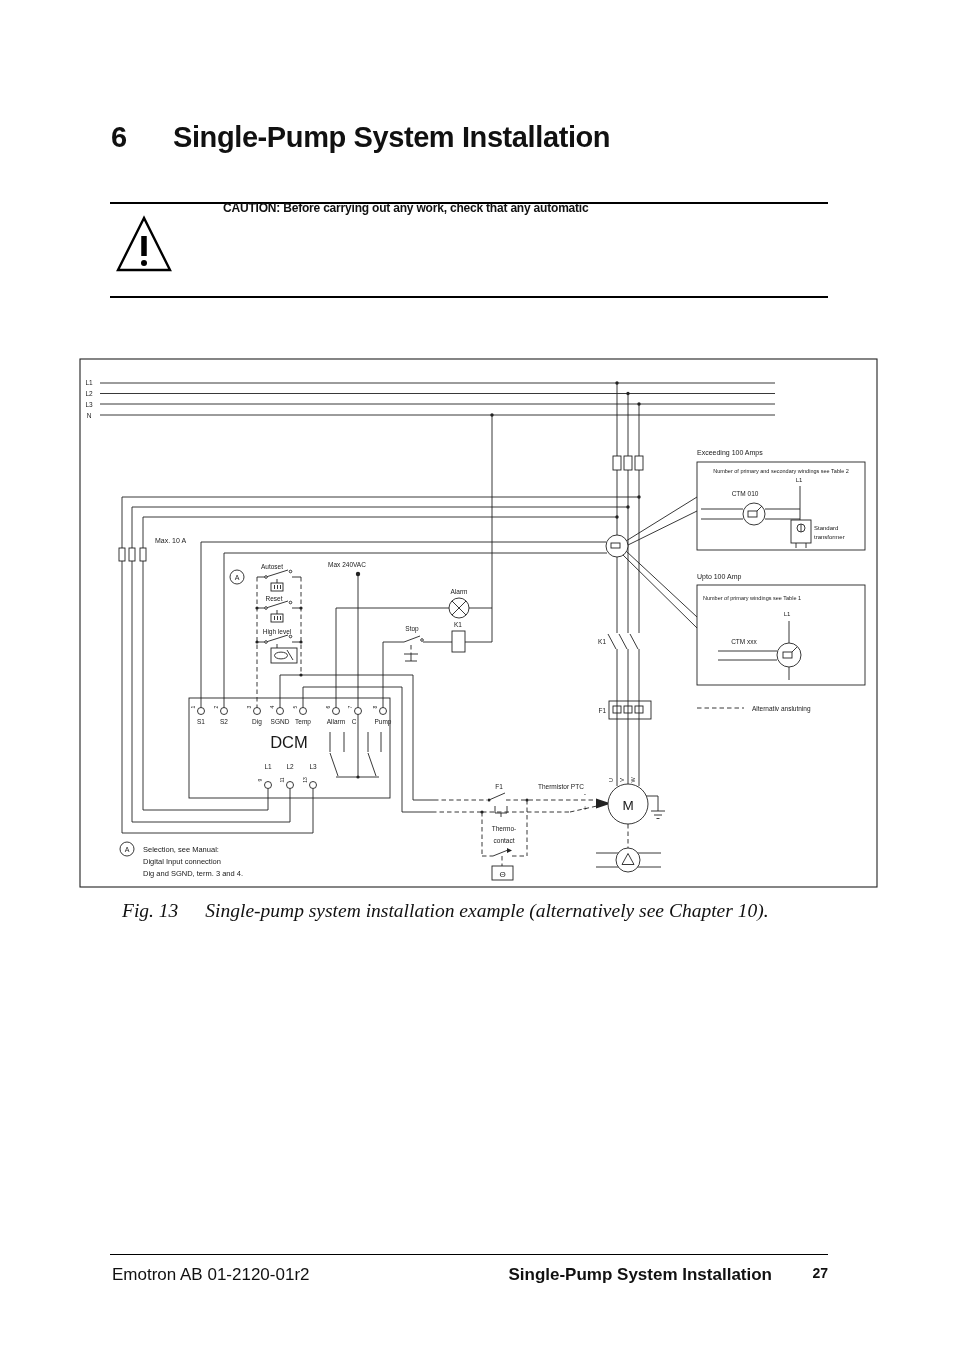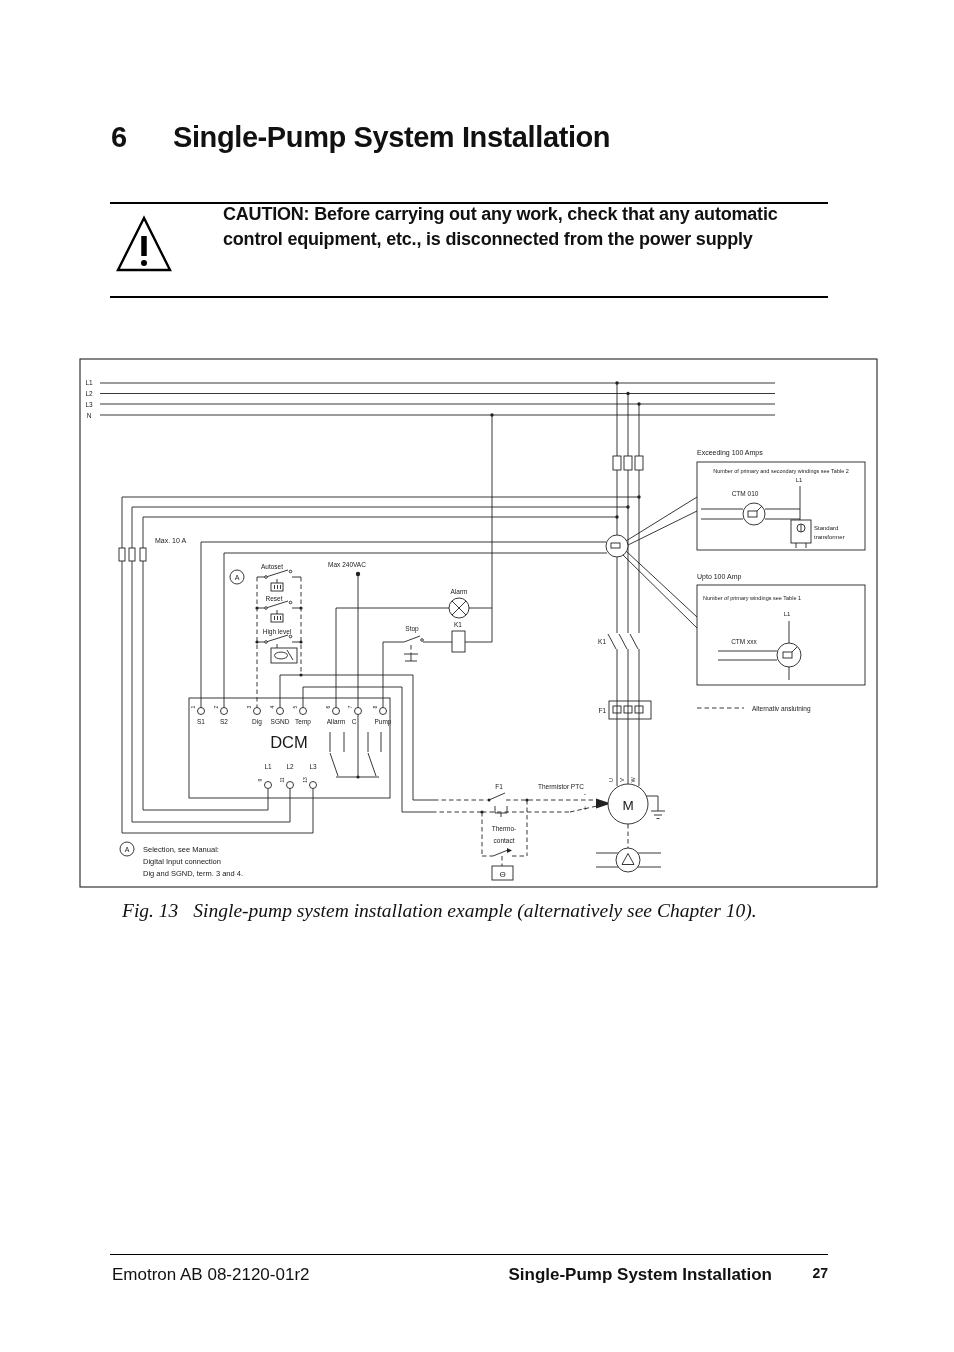--- a/index.html
+++ b/index.html
@@ -1,27 +1,27 @@
 <!DOCTYPE html>
 <html><head>
 <meta charset="utf-8">
 <style>
   html,body{margin:0;padding:0}
   body{width:954px;height:1352px;background:#ffffff;position:relative;
        font-family:"Liberation Sans",sans-serif;color:#111;overflow:hidden}
   .heading-num{position:absolute;left:111px;top:121px;font-weight:bold;font-size:29px}
   .heading-title{position:absolute;left:173px;top:121px;font-weight:bold;font-size:29px;letter-spacing:-0.4px}
   .rule{position:absolute;left:110px;width:718px;height:2px;background:#000}
-  .caution-text{position:absolute;left:223px;top:202px;width:640px;
-       font-weight:bold;font-size:18px;line-height:24.6px;letter-spacing:-0.2px}
+  .caution-text{position:absolute;left:223px;top:196px;width:640px;
+       font-weight:bold;font-size:12px;line-height:24.6px;letter-spacing:-0.2px}
   .warn-svg{position:absolute;left:112px;top:212px}
   .diagram-svg{position:absolute;left:0;top:0}
   .caption{position:absolute;left:122px;top:900px;font-family:"Liberation Serif",serif;
        font-style:italic;font-size:19.5px;white-space:nowrap}
-  .caption .lbl{margin-right:15px}
+  .caption .lbl{margin-right:27px}
   .footer-left{position:absolute;left:112px;top:1265px;font-size:17px}
   .footer-section{position:absolute;right:182px;top:1265px;font-size:17px;font-weight:bold}
   .footer-page{position:absolute;right:126px;top:1265px;font-size:14px;font-weight:bold}
 
   
   .w{stroke:#222;stroke-width:0.9;fill:none}
   .w2{stroke:#222;stroke-width:1.1;fill:none}
   .wd{stroke:#222;stroke-width:0.9;fill:none;stroke-dasharray:4.5 3}
   .sym{stroke:#222;stroke-width:0.9;fill:#fff}
   .symn{stroke:#222;stroke-width:0.9;fill:none}
@@ -39,21 +39,20 @@
 <div class="heading-title">Single-Pump System Installation</div>
 
 <div class="rule" style="top:202px"></div>
 <svg class="warn-svg" width="70" height="70" viewBox="0 0 70 70">
   <polygon points="32,6 6,58 58,58" fill="none" stroke="#000" stroke-width="2.4"></polygon>
   <line x1="32" y1="24" x2="32" y2="44" stroke="#000" stroke-width="5.5"></line>
   <circle cx="32" cy="51" r="3" fill="#000"></circle>
 </svg>
 <div class="caution-text">
   <div>CAUTION: Before carrying out any work, check that any automatic</div>
-  <div>control equipment, etc., is disconnected from the power supply</div>
 </div>
 <div class="rule" style="top:296px"></div>
 
 <svg class="diagram-svg" width="954" height="1352" viewBox="0 0 954 1352">
 
   <rect x="80" y="359" width="797" height="528" class="w2"></rect>
 
   <g>
     <line x1="100" y1="383" x2="775" y2="383" class="w"></line>
     <line x1="100" y1="393.5" x2="775" y2="393.5" class="w"></line>
@@ -377,15 +376,15 @@
     <text x="143" y="864" class="t75">Digital Input connection</text>
     <text x="143" y="876" class="t75">Dig and SGND, term. 3 and 4.</text>
   </g>
 </svg>
 
 <div class="caption">
   <span class="lbl">Fig. 13</span><span>Single-pump system installation example (alternatively see Chapter 10).</span>
 </div>
 
 <div class="rule" style="top:1254px;height:1.4px"></div>
-<div class="footer-left">Emotron AB 08-2120-01r2</div>
+<div class="footer-left">Emotron AB 01-2120-01r2</div>
 <div class="footer-section">Single-Pump System Installation</div>
 <div class="footer-page">27</div>
 
 </body></html>

